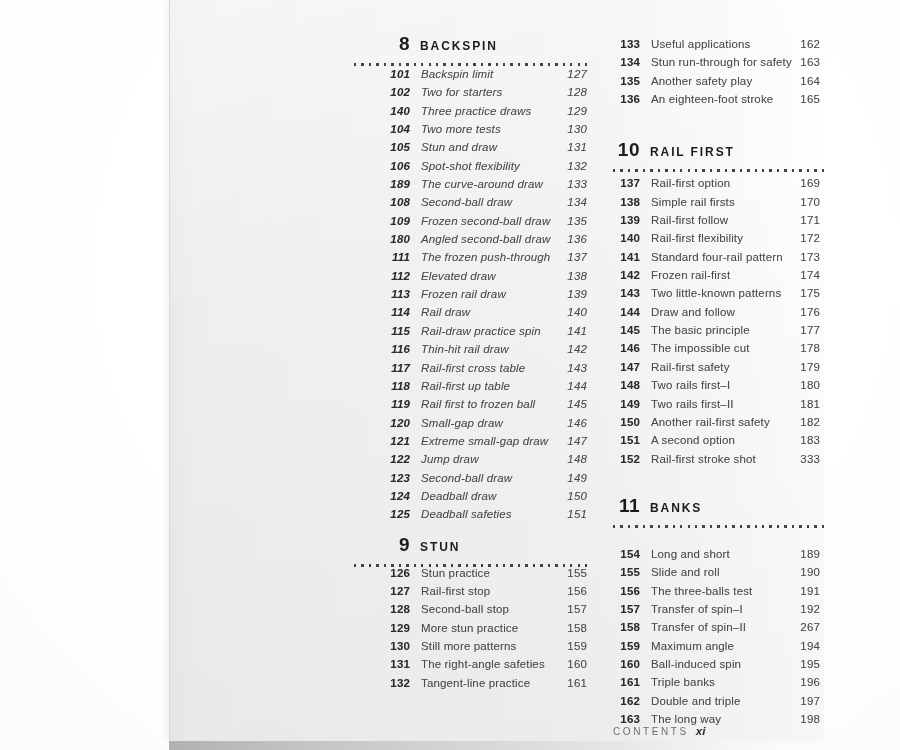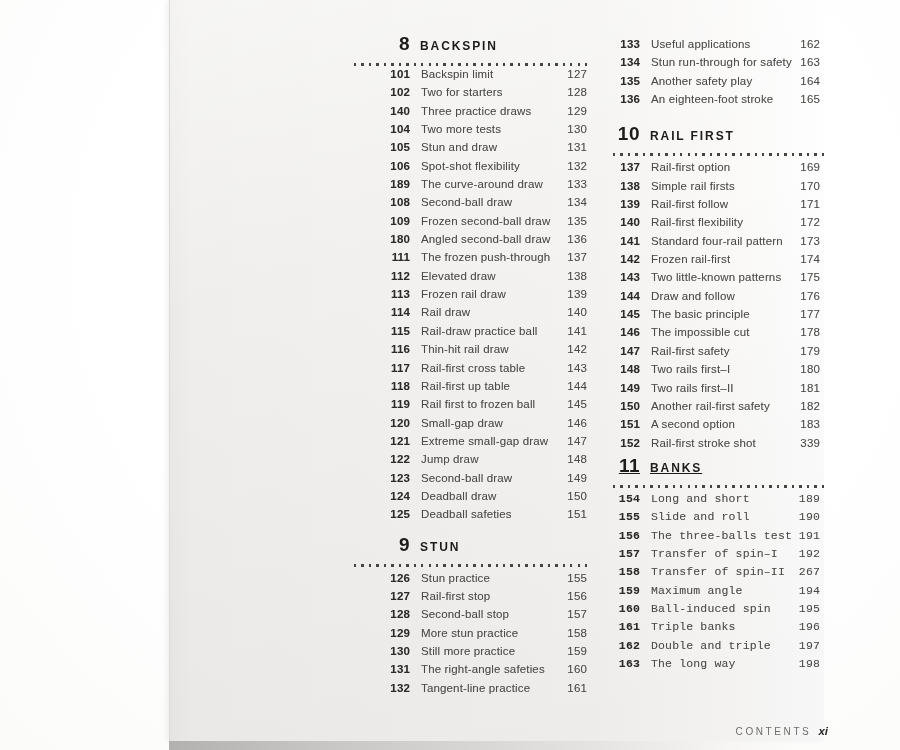--- a/index.html
+++ b/index.html
@@ -58,36 +58,36 @@
   .row{
     display:flex;align-items:baseline;height:18.35px;
     font-size:11.5px;letter-spacing:0.15px;
     text-shadow:0 0 0.5px rgba(70,70,68,0.25);
   }
   .row .num{width:var(--numw);text-align:right;flex:none;font-weight:bold;color:#2b2a28;}
   .row .title{padding-left:11px;white-space:nowrap;color:#4b4a48;}
   .row .pg{margin-left:auto;padding-right:var(--pgpad);color:#4b4a48;}
 
   
-  .footer{position:absolute;left:443px;top:721px;width:215px;text-align:right;white-space:nowrap;}
+  .footer{position:absolute;left:443px;top:721px;width:215px;text-align:left;white-space:nowrap;}
   .footer-label{font-size:10px;letter-spacing:2.6px;color:#6e6d6b;}
   .footer-page{font-size:11.5px;font-weight:bold;font-style:italic;color:#2b2a28;margin-left:7px;}
 </style>
 </head>
 <body>
 
 <div class="photo">
   <div class="page">
     <div class="col col-left" id="col-left">
         <div class="chapter" style="margin-top: 33px;">
           <span class="ch-num">8</span>
           <span class="ch-title">BACKSPIN</span>
         </div>
         <div class="dots"></div>
-        <div class="rows" style="margin-top: 2px;">
+        <div class="rows" style="margin-top: 2px; font-style: italic;">
           <div class="row">
             <span class="num">101</span>
             <span class="title">Backspin limit</span>
             <span class="pg">127</span>
           </div>
           <div class="row">
             <span class="num">102</span>
             <span class="title">Two for starters</span>
             <span class="pg">128</span>
           </div>
@@ -146,21 +146,21 @@
             <span class="title">Frozen rail draw</span>
             <span class="pg">139</span>
           </div>
           <div class="row">
             <span class="num">114</span>
             <span class="title">Rail draw</span>
             <span class="pg">140</span>
           </div>
           <div class="row">
             <span class="num">115</span>
-            <span class="title">Rail-draw practice ball</span>
+            <span class="title">Rail-draw practice spin</span>
             <span class="pg">141</span>
           </div>
           <div class="row">
             <span class="num">116</span>
             <span class="title">Thin-hit rail draw</span>
             <span class="pg">142</span>
           </div>
           <div class="row">
             <span class="num">117</span>
             <span class="title">Rail-first cross table</span>
@@ -205,21 +205,21 @@
             <span class="num">125</span>
             <span class="title">Deadball safeties</span>
             <span class="pg">151</span>
           </div>
         </div>
         <div class="chapter" style="margin-top: 7px;">
           <span class="ch-num">9</span>
           <span class="ch-title">STUN</span>
         </div>
         <div class="dots"></div>
-        <div class="rows" style="margin-top: 5px;">
+        <div class="rows" style="">
           <div class="row">
             <span class="num">126</span>
             <span class="title">Stun practice</span>
             <span class="pg">155</span>
           </div>
           <div class="row">
             <span class="num">127</span>
             <span class="title">Rail-first stop</span>
             <span class="pg">156</span>
           </div>
@@ -228,21 +228,21 @@
             <span class="title">Second-ball stop</span>
             <span class="pg">157</span>
           </div>
           <div class="row">
             <span class="num">129</span>
             <span class="title">More stun practice</span>
             <span class="pg">158</span>
           </div>
           <div class="row">
             <span class="num">130</span>
-            <span class="title">Still more practice</span>
+            <span class="title">Still more patterns</span>
             <span class="pg">159</span>
           </div>
           <div class="row">
             <span class="num">131</span>
             <span class="title">The right-angle safeties</span>
             <span class="pg">160</span>
           </div>
           <div class="row">
             <span class="num">132</span>
             <span class="title">Tangent-line practice</span>
@@ -266,21 +266,21 @@
             <span class="num">135</span>
             <span class="title">Another safety play</span>
             <span class="pg">164</span>
           </div>
           <div class="row">
             <span class="num">136</span>
             <span class="title">An eighteen-foot stroke</span>
             <span class="pg">165</span>
           </div>
         </div>
-        <div class="chapter" style="margin-top: 12px;">
+        <div class="chapter" style="margin-top: 28px;">
           <span class="ch-num">10</span>
           <span class="ch-title">RAIL FIRST</span>
         </div>
         <div class="dots"></div>
         <div class="rows" style="margin-top: 5px;">
           <div class="row">
             <span class="num">137</span>
             <span class="title">Rail-first option</span>
             <span class="pg">169</span>
           </div>
@@ -350,29 +350,29 @@
             <span class="pg">182</span>
           </div>
           <div class="row">
             <span class="num">151</span>
             <span class="title">A second option</span>
             <span class="pg">183</span>
           </div>
           <div class="row">
             <span class="num">152</span>
             <span class="title">Rail-first stroke shot</span>
-            <span class="pg">339</span>
-          </div>
-        </div>
-        <div class="chapter" style="margin-top: 0; text-decoration: underline;">
+            <span class="pg">333</span>
+          </div>
+        </div>
+        <div class="chapter" style="margin-top: 24px;">
           <span class="ch-num">11</span>
           <span class="ch-title">BANKS</span>
         </div>
         <div class="dots"></div>
-        <div class="rows" style="margin-top: 4px; font-family: Liberation Mono, monospace;">
+        <div class="rows" style="margin-top: 20px;">
           <div class="row">
             <span class="num">154</span>
             <span class="title">Long and short</span>
             <span class="pg">189</span>
           </div>
           <div class="row">
             <span class="num">155</span>
             <span class="title">Slide and roll</span>
             <span class="pg">190</span>
           </div>

